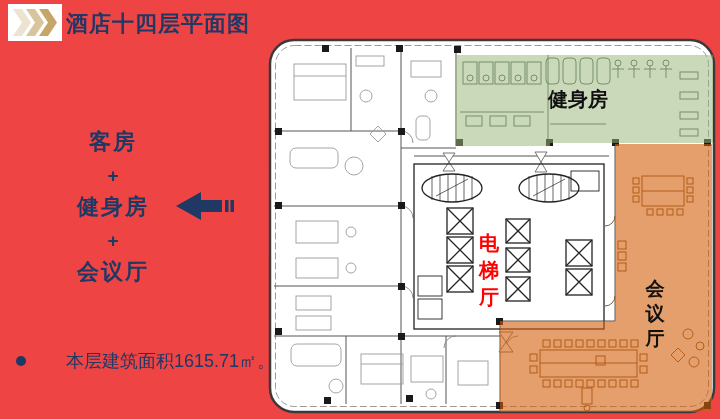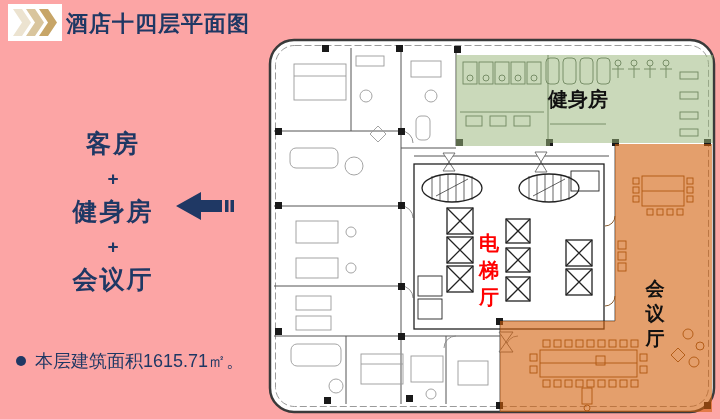--- a/index.html
+++ b/index.html
@@ -1,44 +1,44 @@
 <!DOCTYPE html>
 <html><head>
 <meta charset="utf-8">
 <style>
   * { margin:0; padding:0; box-sizing:border-box; }
   body { width:720px; height:419px; overflow:hidden; }
   .slide {
     position:relative; width:720px; height:419px;
-    background:#fca5a5;
+    background:#ef4444;
     font-family:"Liberation Sans", sans-serif;
     color:#1f3864;
   }
   
   .chevron-box {
     position:absolute; left:8px; top:4px; width:54px; height:37px;
     background:#ffffff; display:flex; align-items:center; justify-content:center;
   }
   .page-title {
     position:absolute; left:66px; top:9px;
     font-size:22px; font-weight:bold; color:#1f3864; letter-spacing:1px;
   }
   
   .summary {
     position:absolute; left:28px; top:131px; width:170px;
     text-align:center; font-weight:bold; color:#1f3864;
   }
-  .summary .big  { font-size:25px; line-height:1; margin-bottom:13px; letter-spacing:2px; }
+  .summary .big  { font-size:22px; line-height:1; margin-bottom:13px; letter-spacing:2px; }
   .summary .plus { font-size:19px; line-height:1; margin-bottom:11px; }
   .summary .big:last-child { margin-bottom:8px; }
   
   .left-arrow { position:absolute; left:174px; top:189px; width:64px; height:34px; }
   
   .footnote {
-    position:absolute; left:16px; top:349px; display:flex; align-items:flex-start;
+    position:absolute; left:16px; top:349px; display:flex; align-items:flex-start;gap:31px;
   }
   .footnote .dot {
     width:10px; height:10px; border-radius:50%; background:#1f3864;
     margin:7px 9px 0 0; flex:none;
   }
   .footnote .txt { font-size:18px; color:#1f3864; white-space:nowrap; }
   
   .plan-wrap { position:absolute; left:266px; top:36px; width:452px; height:380px; }
   .plan-wrap svg { display:block; }
   text.plan-label { font-family:"Liberation Sans", sans-serif; font-weight:bold; }

